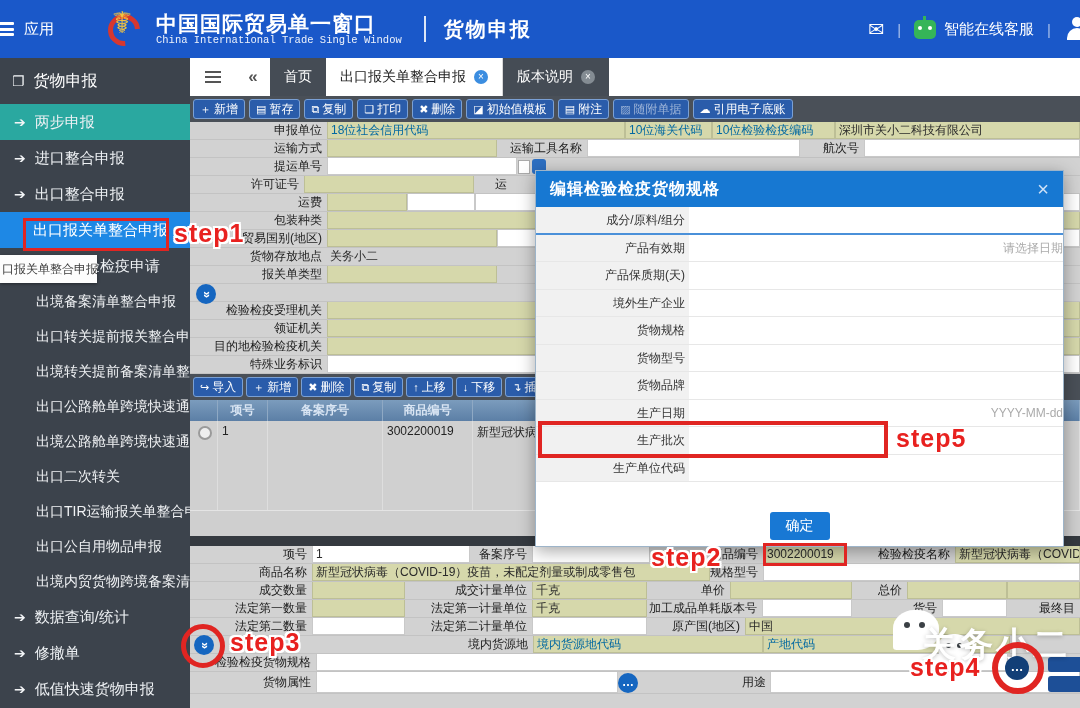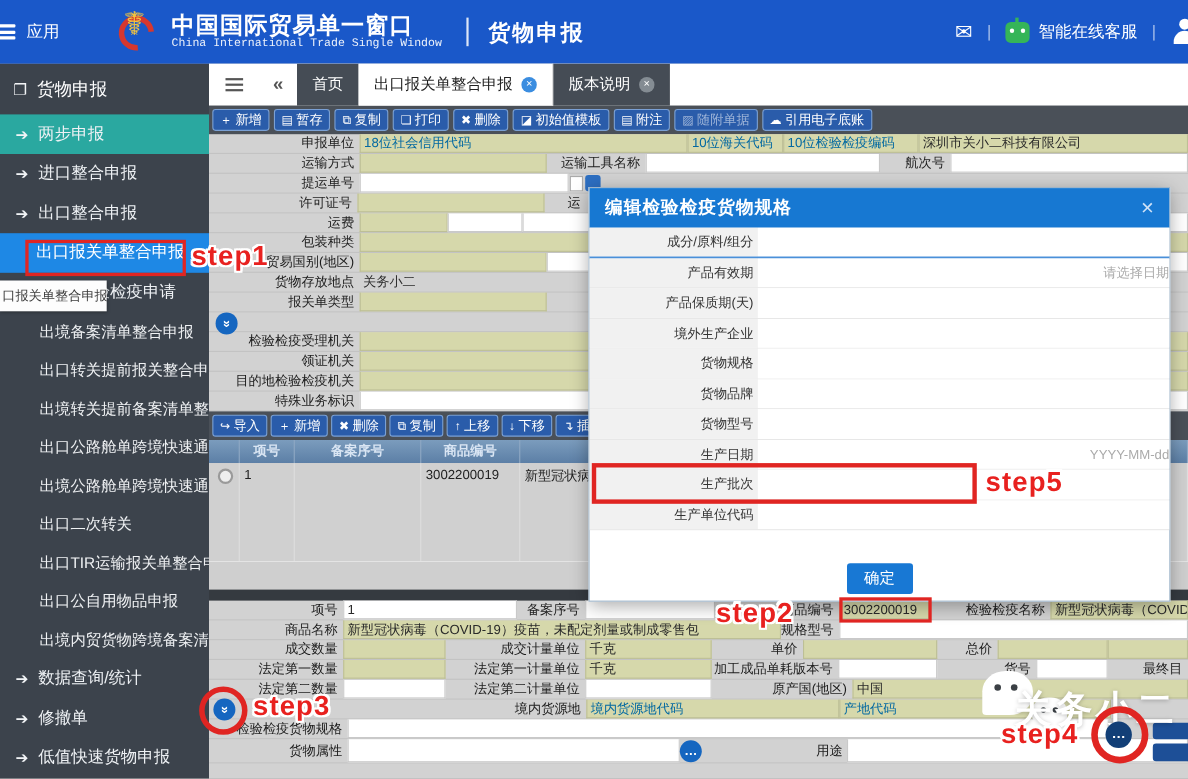--- a/index.html
+++ b/index.html
@@ -243,21 +243,21 @@
       <div class="cw flx"></div>
     </div>
     <div class="r">
       <div class="lb" style="width:137px">提运单号</div>
       <div class="cw" style="width:190px"></div>
       <div class="minisq"></div>
       <div class="minib"></div>
       <div class="flx"></div>
     </div>
     <div class="r">
-      <div class="lb" style="width:135px">许可证号</div>
+      <div class="lb" style="width:114px">许可证号</div>
       <div class="kh" style="width:170px"></div>
       <div class="lb" style="width:38px">运</div>
       <div class="flx"></div>
     </div>
     <div class="r">
       <div class="lb" style="width:137px">运费</div>
       <div class="kh" style="width:80px"></div>
       <div class="cw" style="width:68px"></div>
       <div class="cw" style="width:68px"></div>
       <div class="cw flx"></div>
@@ -369,21 +369,21 @@
       <div class="cw" style="width:90px"></div>
       <div class="lb" style="width:90px">货号</div>
       <div class="cw" style="width:65px"></div>
       <div class="lb flx">最终目</div>
     </div>
     <div class="r">
       <div class="lb" style="width:122px">法定第二数量</div>
       <div class="cw" style="width:93px"></div>
       <div class="lb" style="width:127px">法定第二计量单位</div>
       <div class="cw" style="width:115px"></div>
-      <div class="lb" style="width:128px">原产国(地区)</div>
+      <div class="lb" style="width:98px">原产国(地区)</div>
       <div class="kh vv flx">中国</div>
     </div>
     <div class="r">
       <div style="width:122px;display:flex">
         <div style="width:4px"></div>
         <div class="ddc" style="margin-top:-1px"><span>»</span></div>
       </div>
       <div style="width:93px"></div>
       <div class="lb" style="width:128px">境内货源地</div>
       <div class="kh ph" style="width:230px">境内货源地代码</div>
@@ -429,25 +429,25 @@
     </div>
     <div class="m-row">
       <div class="m-lb">境外生产企业</div>
       <div class="m-val"></div>
     </div>
     <div class="m-row">
       <div class="m-lb">货物规格</div>
       <div class="m-val"></div>
     </div>
     <div class="m-row">
+      <div class="m-lb">货物型号</div>
+      <div class="m-val"></div>
+    </div>
+    <div class="m-row">
       <div class="m-lb">货物品牌</div>
-      <div class="m-val"></div>
-    </div>
-    <div class="m-row">
-      <div class="m-lb">货物型号</div>
       <div class="m-val"></div>
     </div>
     <div class="m-row">
       <div class="m-lb">生产日期</div>
       <div class="m-val m-ph">YYYY-MM-dd</div>
     </div>
     <div class="m-row">
       <div class="m-lb">生产批次</div>
       <div class="m-val"></div>
     </div>

